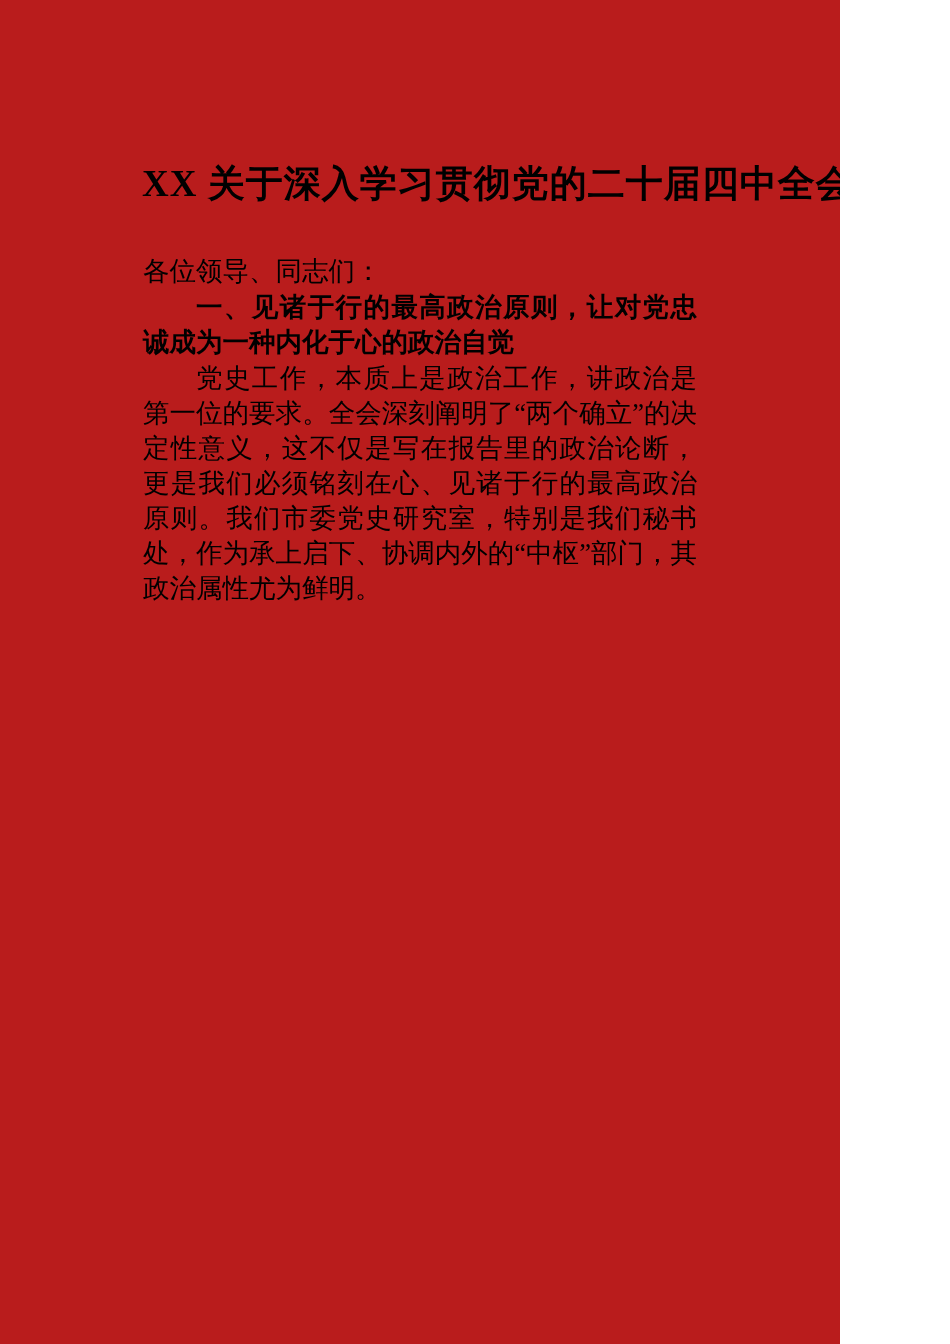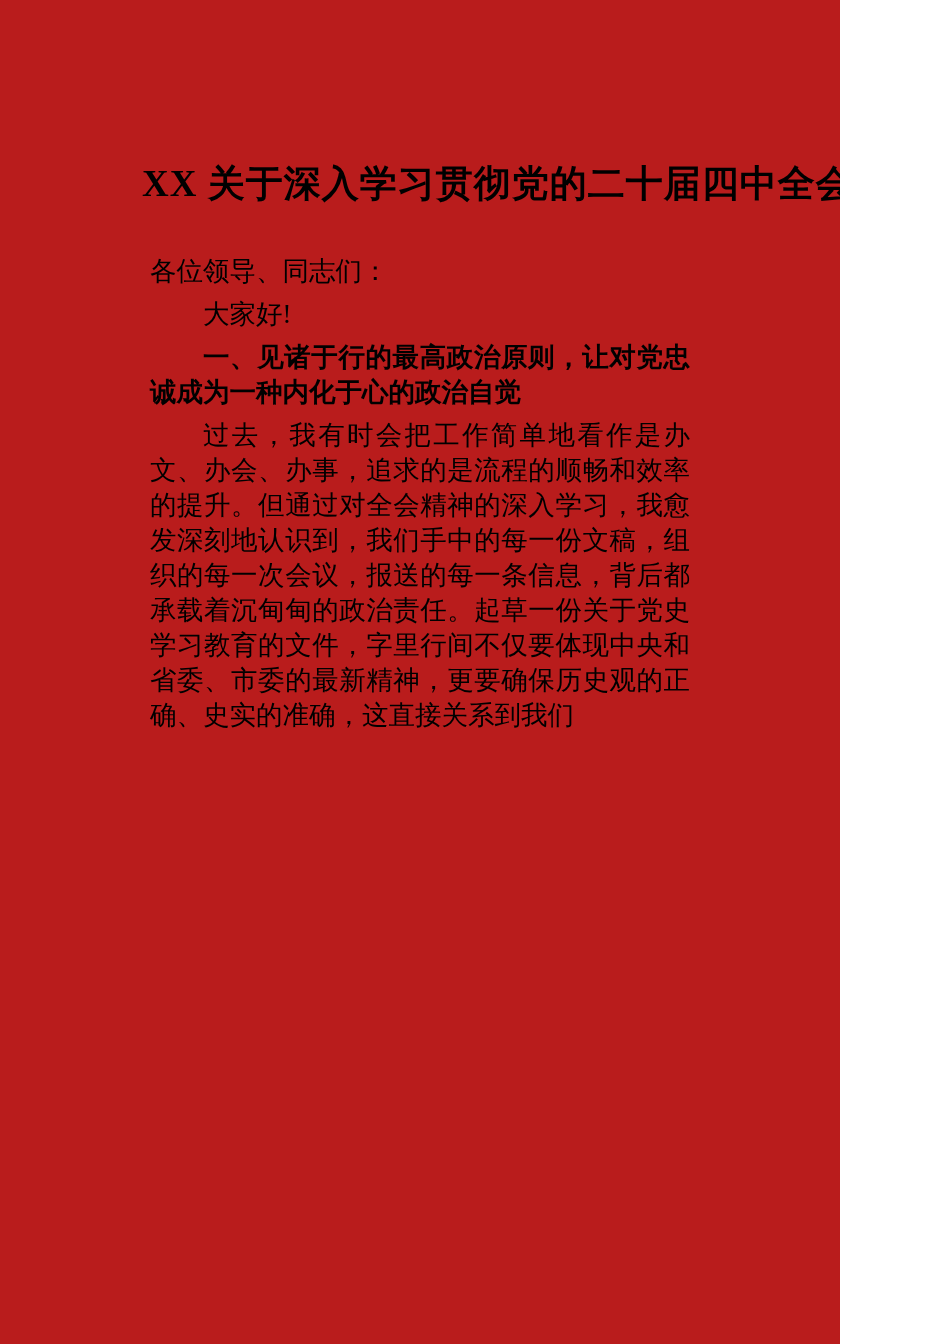--- a/index.html
+++ b/index.html
@@ -30,21 +30,21 @@
     display: block;
     white-space: nowrap;
   }
   .doc-body {
     font-size: 26.5px;
     line-height: 35px;
     text-align: justify;
     text-justify: inter-ideograph;
   }
   .doc-body p {
-    margin: 8px;
+    margin: 1px;
     padding: 0;
     text-indent: 2em;
   }
   .doc-body p.no-indent {
     text-indent: 0;
   }
   .doc-body p.heading {
     font-weight: bold;
     font-family: "Liberation Sans", "DejaVu Sans", sans-serif;
   }
@@ -53,18 +53,17 @@
 <body>
 
 <div class="page">
 
   <h1 class="doc-title">
     <span class="title-line">XX 关于深入学习贯彻党的二十届四中全会</span>
   </h1>
 
   <div class="doc-body">
     <p class="no-indent">各位领导、同志们：</p>
-    <p>大家好!</p>
     <p class="heading">一、见诸于行的最高政治原则，让对党忠诚成为一种内化于心的政治自觉</p>
-    <p>过去，我有时会把工作简单地看作是办文、办会、办事，追求的是流程的顺畅和效率的提升。但通过对全会精神的深入学习，我愈发深刻地认识到，我们手中的每一份文稿，组织的每一次会议，报送的每一条信息，背后都承载着沉甸甸的政治责任。起草一份关于党史学习教育的文件，字里行间不仅要体现中央和省委、市委的最新精神，更要确保历史观的正确、史实的准确，这直接关系到我们</p>
+    <p>党史工作，本质上是政治工作，讲政治是第一位的要求。全会深刻阐明了“两个确立”的决定性意义，这不仅是写在报告里的政治论断，更是我们必须铭刻在心、见诸于行的最高政治原则。我们市委党史研究室，特别是我们秘书处，作为承上启下、协调内外的“中枢”部门，其政治属性尤为鲜明。</p>
   </div>
 
 </div>
 
 </body></html>

